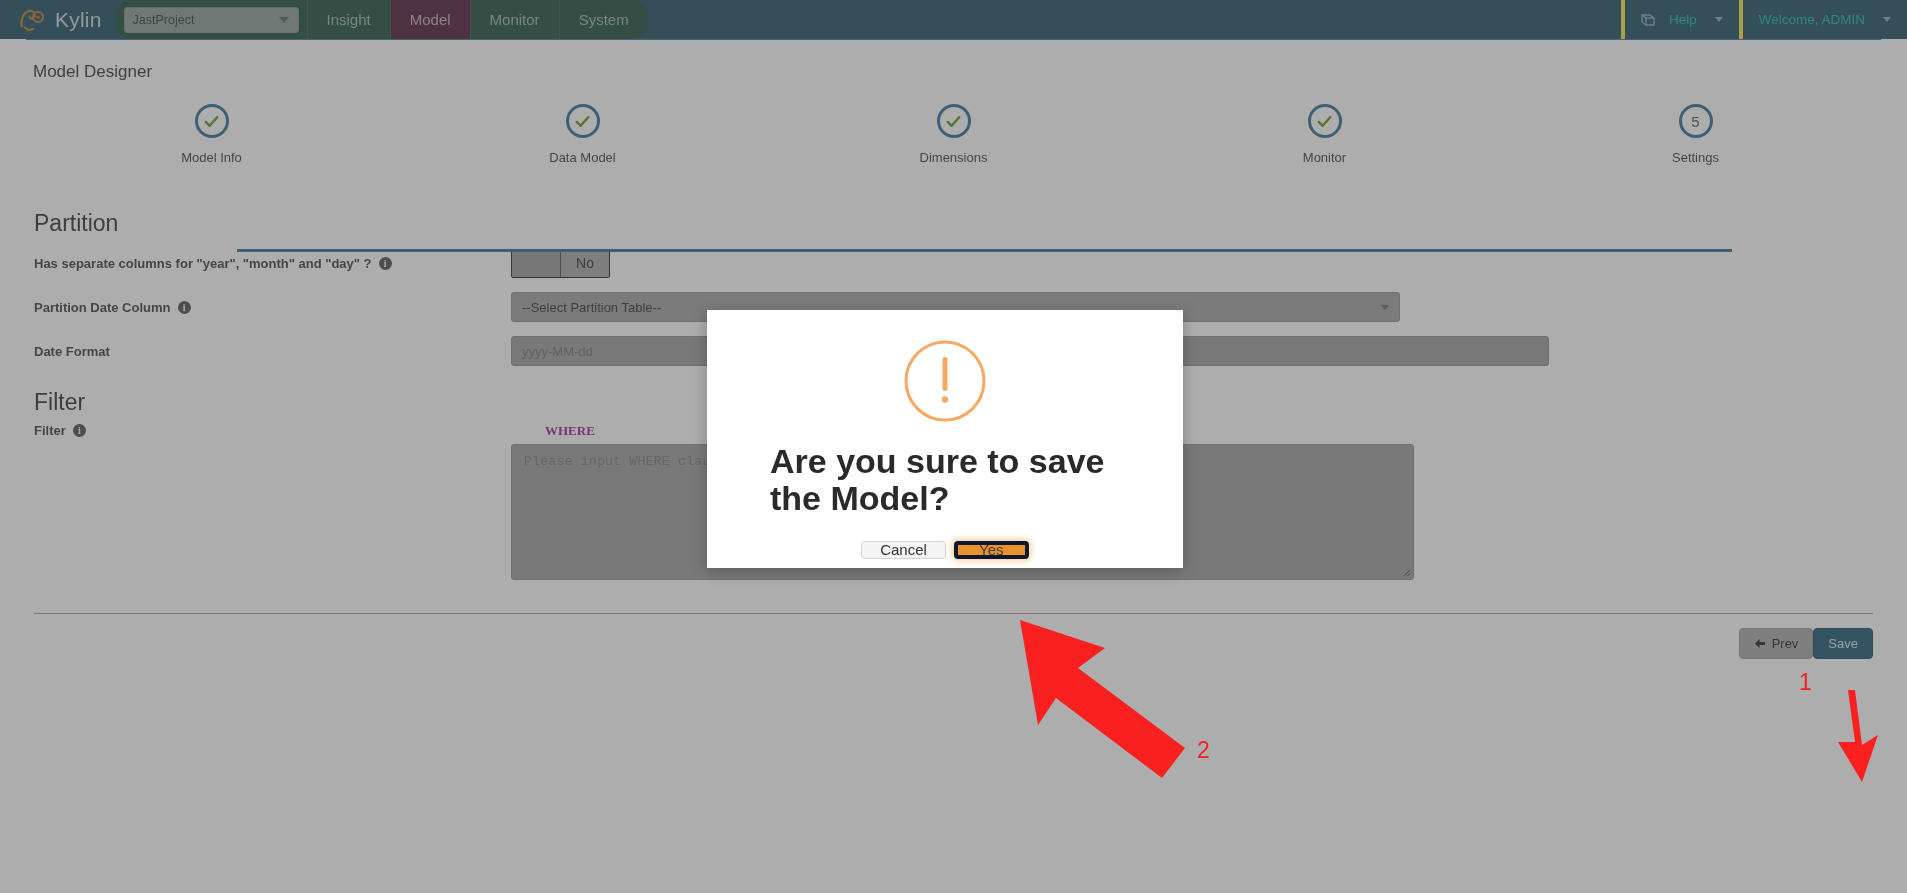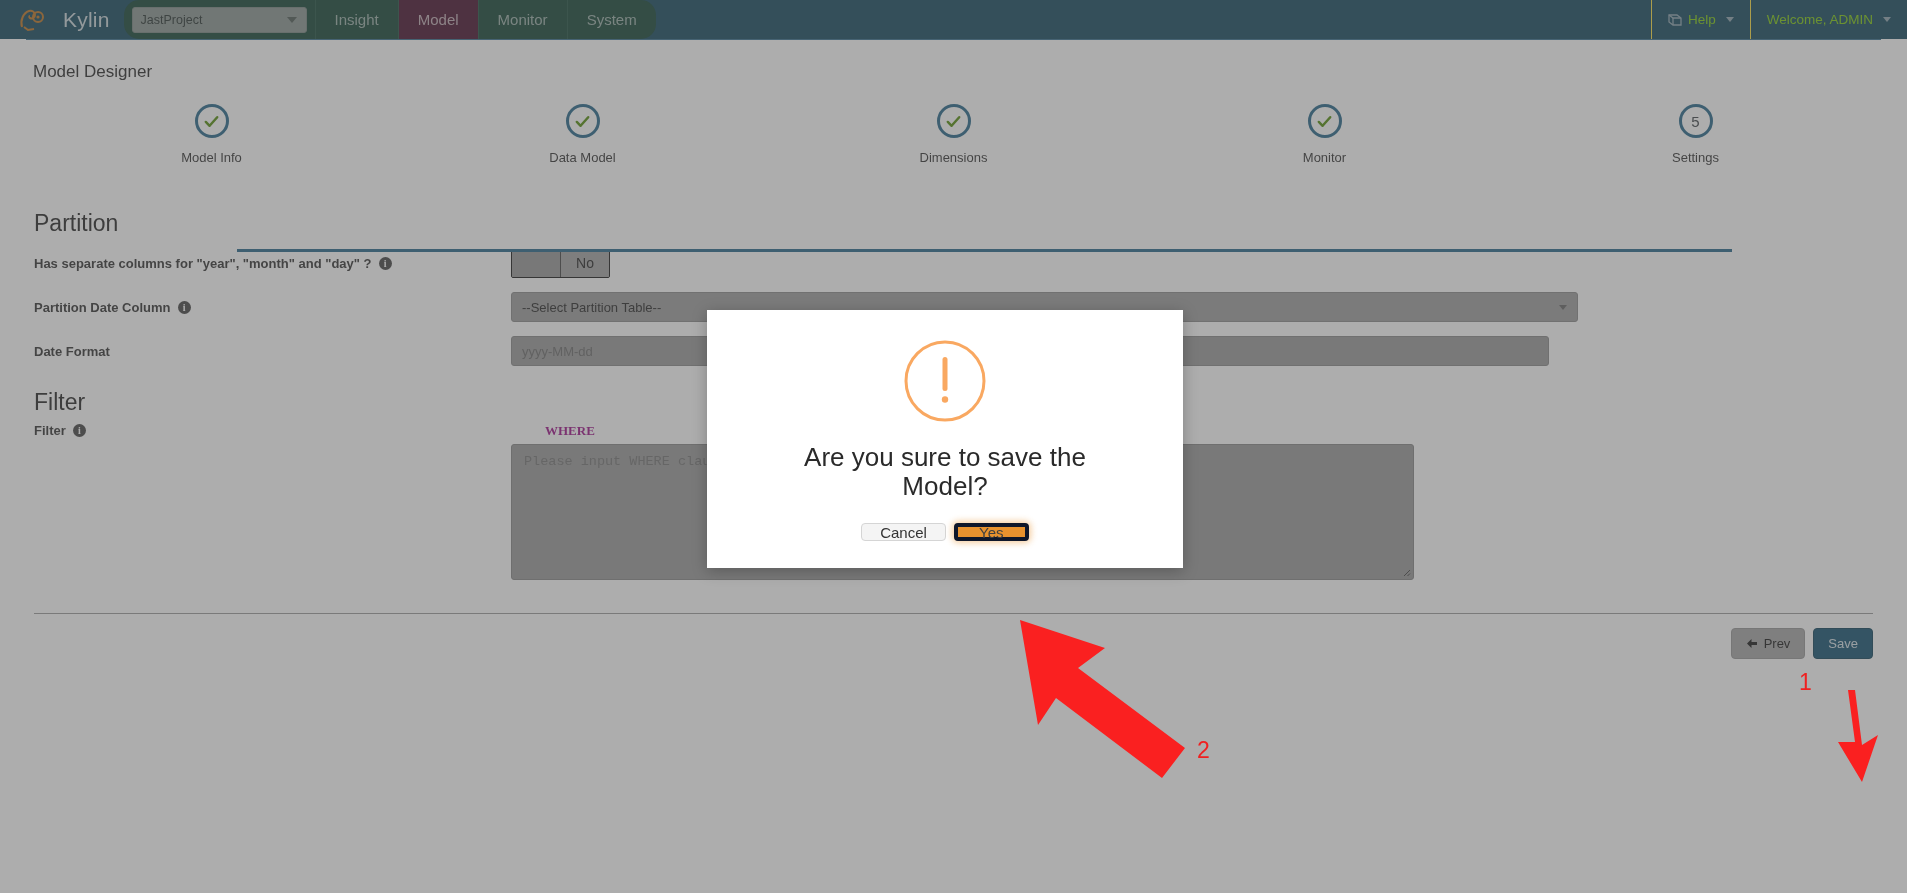--- a/index.html
+++ b/index.html
@@ -24,21 +24,21 @@
     top: 0; left: 0;
     width: 1907px;
     height: 39px;
     background: #1c4f63;
     display: flex;
     align-items: stretch;
   }
   .brand {
     display: flex;
     align-items: center;
-    gap: 15px;
+    gap: 7px;
     padding: 0 14px 0 18px;
     color: #cfd9de;
     font-size: 21px;
     letter-spacing: .2px;
   }
   .brand-logo { width: 30px; height: 26px; display: block; }
   .nav-green {
     background: #1b4a3c;
     display: flex;
     align-items: stretch;
@@ -81,25 +81,25 @@
   .nav-item.active {
     background: #4d1833;
     color: #c3b0b8;
   }
   .nav-right {
     margin-left: auto;
     display: flex;
     align-items: stretch;
   }
   .nav-right .nav-item {
-    border-left: 1px solid #fde047;
-    color: #84cc16;
+    border-left: 4px solid #fde047;
+    color: #14b8a6;
     font-size: 13.5px;
     padding: 0 16px;
-    gap: 6px;
+    gap: 14px;
   }
   .nav-caret-sm {
     display: inline-block;
     width: 0; height: 0;
     border-left: 4px solid transparent;
     border-right: 4px solid transparent;
     border-top: 5px solid #93a9b4;
     margin-left: 4px;
   }
   .book-icon { display: inline-block; }
@@ -225,21 +225,21 @@
     flex: 1;
     display: flex;
     align-items: center;
     justify-content: center;
     font-size: 14px;
     color: #2c2c2c;
     background: #a6a6a6;
   }
 
   .select-box {
-    width: 1067px;
+    width: 889px;
     height: 30px;
     background: #a0a0a0;
     border: 1px solid #8e8e8e;
     border-radius: 3px;
     display: flex;
     align-items: center;
     padding: 0 10px;
     font-size: 13px;
     color: #2e2e2e;
     position: relative;
@@ -299,21 +299,20 @@
   }
 
   
   .footer-sep {
     border-top: 1px solid #9f9f9f;
     margin: 30px 8px 0 8px;
   }
   .actions {
     display: flex;
     justify-content: flex-end;
-    gap: 8px;
     padding: 14px 8px 0 8px;
   }
   .btn {
     height: 31px;
     padding: 0 14px;
     border-radius: 4px;
     font-size: 13px;
     display: flex;
     align-items: center;
     gap: 6px;
@@ -352,23 +351,22 @@
     flex-direction: column;
     align-items: center;
     padding-top: 29px;
   }
   .warn-icon {
     width: 84px; height: 84px;
   }
   .modal-msg {
     margin-top: 20px;
     width: 350px;
-    text-align: center;
-    font-size: 26px;
-    font-weight: normal;
+    font-size: 34px;
+    font-weight: bold;
     color: #2a2a2a;
     line-height: 1.1;
   }
   .modal-actions {
     margin-top: 23px;
     display: flex;
     gap: 8px;
   }
   .mbtn {
     height: 18px;

